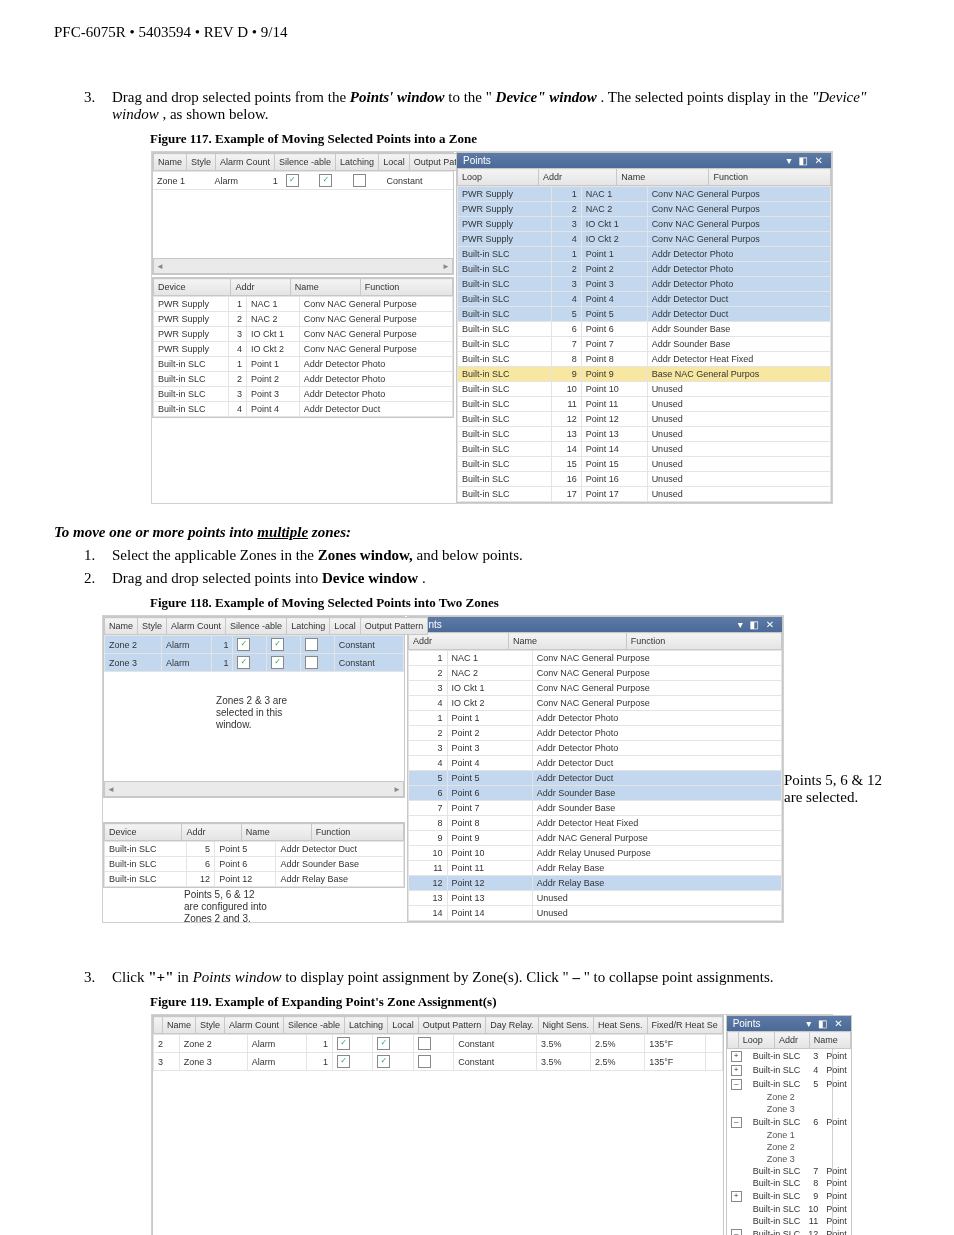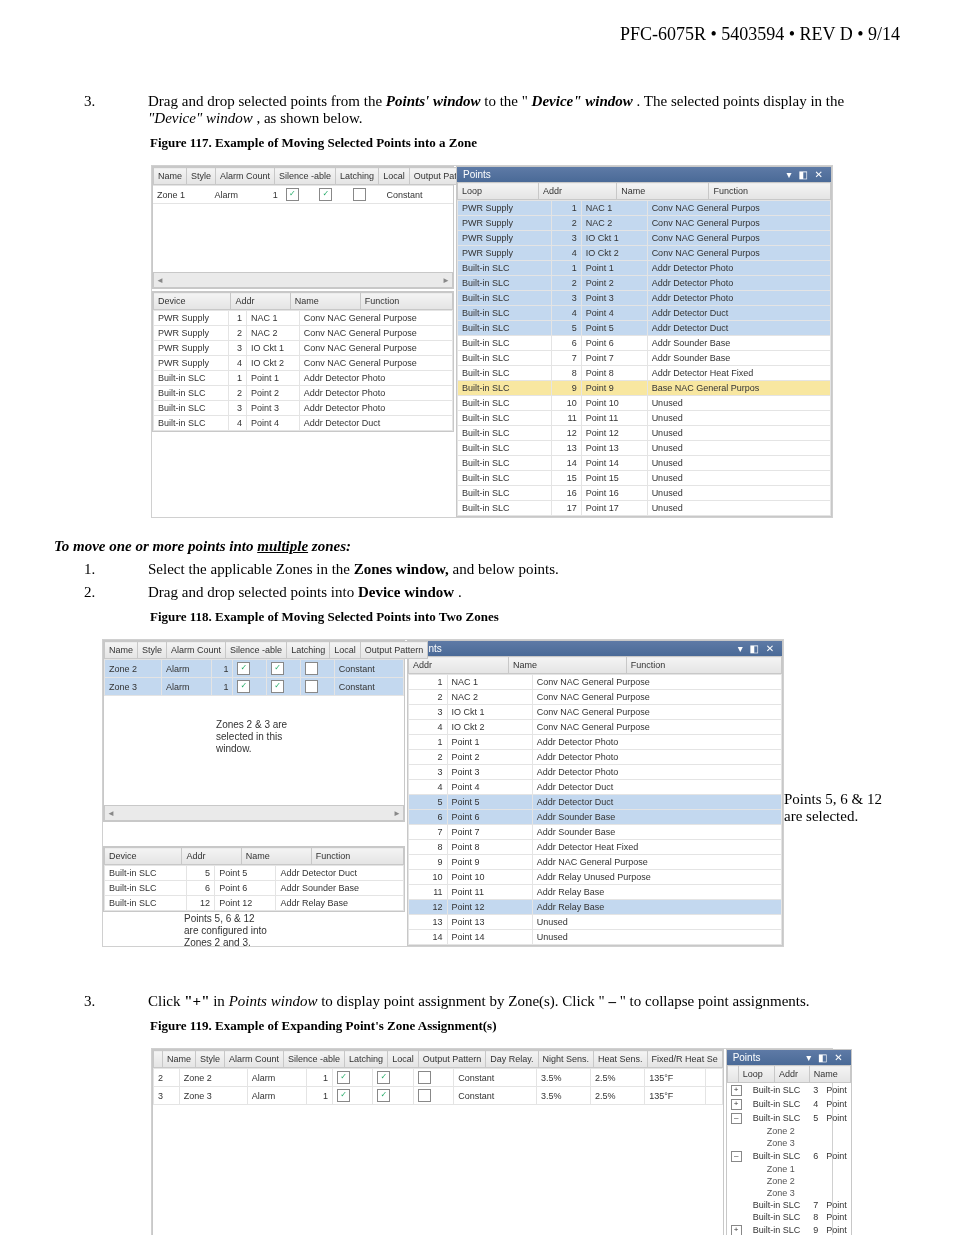--- a/index.html
+++ b/index.html
@@ -1,25 +1,25 @@
 <!DOCTYPE html>
 <html><head>
 <meta charset="utf-8">
 <style>
   body { font-family: "Times New Roman", serif; font-size: 15px; color: #000; margin: 0; padding: 24px 54px 40px 54px; width: 954px; box-sizing: border-box; }
-  .header { text-align: right; font-size: 18px; margin-bottom: 48px; }
+  .header { text-align: left; font-size: 15px; margin-bottom: 48px; }
   .step { display: flex; margin: 6px 0 6px 30px; }
   .step .num { width: 28px; flex-shrink: 0; }
-  .step .txt { flex: 1; margin-left: 36px; }
+  .step .txt { flex: 1; }
   .it { font-style: italic; }
   .bd { font-weight: bold; }
   .ul { text-decoration: underline; }
   .figcap { font-weight: bold; font-size: 13px; margin: 8px 0 4px 96px; }
   .shot-wrap { display: flex; justify-content: center; }
-  .shot { background: #fff; border: 1px solid #d0d0d0; font-family: Arial, sans-serif; font-size: 9px; color: #333; position: relative; margin-top: 10px; }
+  .shot { background: #fff; border: 1px solid #d0d0d0; font-family: Arial, sans-serif; font-size: 9px; color: #333; position: relative; }
   .pane-title { background: linear-gradient(#5e7aa6,#4a6a97); color: #fff; font-size: 10px; padding: 2px 6px; display: flex; justify-content: space-between; }
   .pane-title .winbtns { letter-spacing: 2px; }
   .tbl { border-collapse: collapse; width: 100%; }
   .tbl th { background: linear-gradient(#f4f4f4,#e4e4e4); border: 1px solid #c8c8c8; padding: 3px 4px; font-weight: normal; color: #333; text-align: left; white-space: nowrap; font-size: 9px; }
   .tbl td { border: 1px solid #e4e4e4; padding: 2px 4px; white-space: nowrap; font-size: 9px; }
   .hl { background: #c3d8ef; }
   .chk { display:inline-block; width:11px; height:11px; border:1px solid #888; background:#fff; vertical-align:middle; text-align:center; line-height:9px; font-size:8px; }
   .chk.on::after { content:"✓"; color:#2a6; }
   .scrollbar { height: 14px; background: #eaeaea; border: 1px solid #c8c8c8; display:flex; justify-content:space-between; align-items:center; font-size:8px; color:#888; padding:0 2px; }
 

